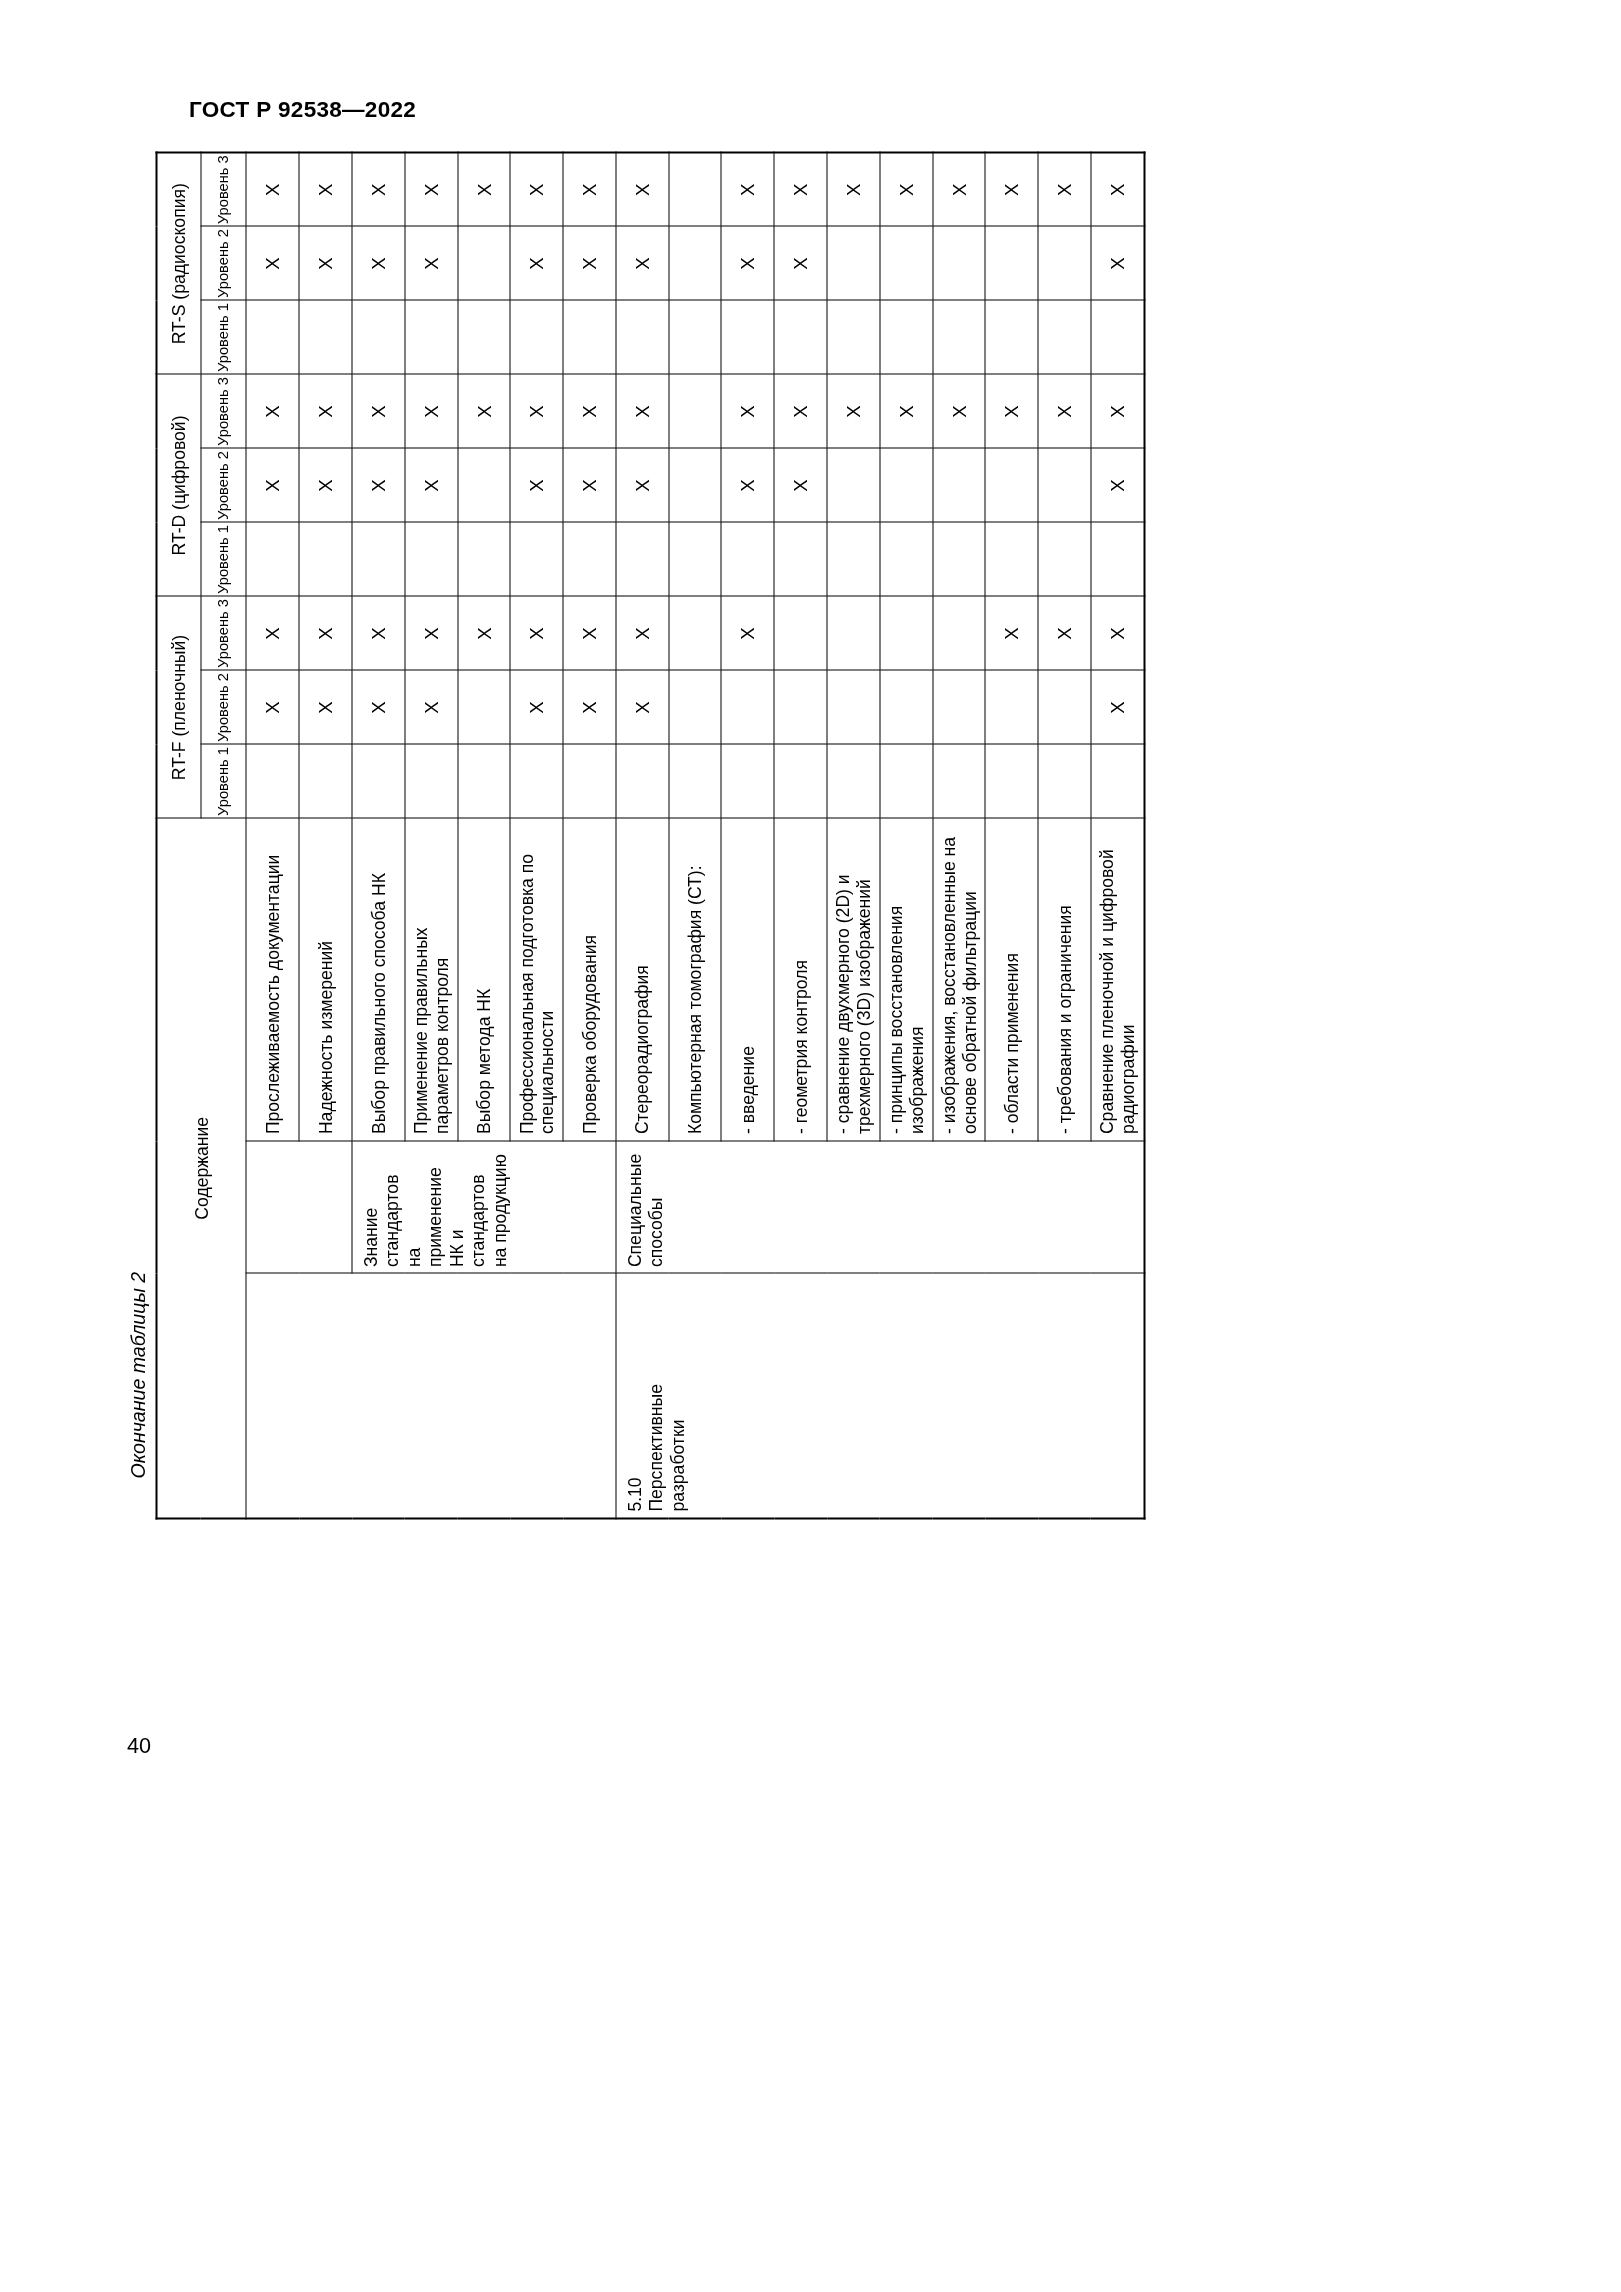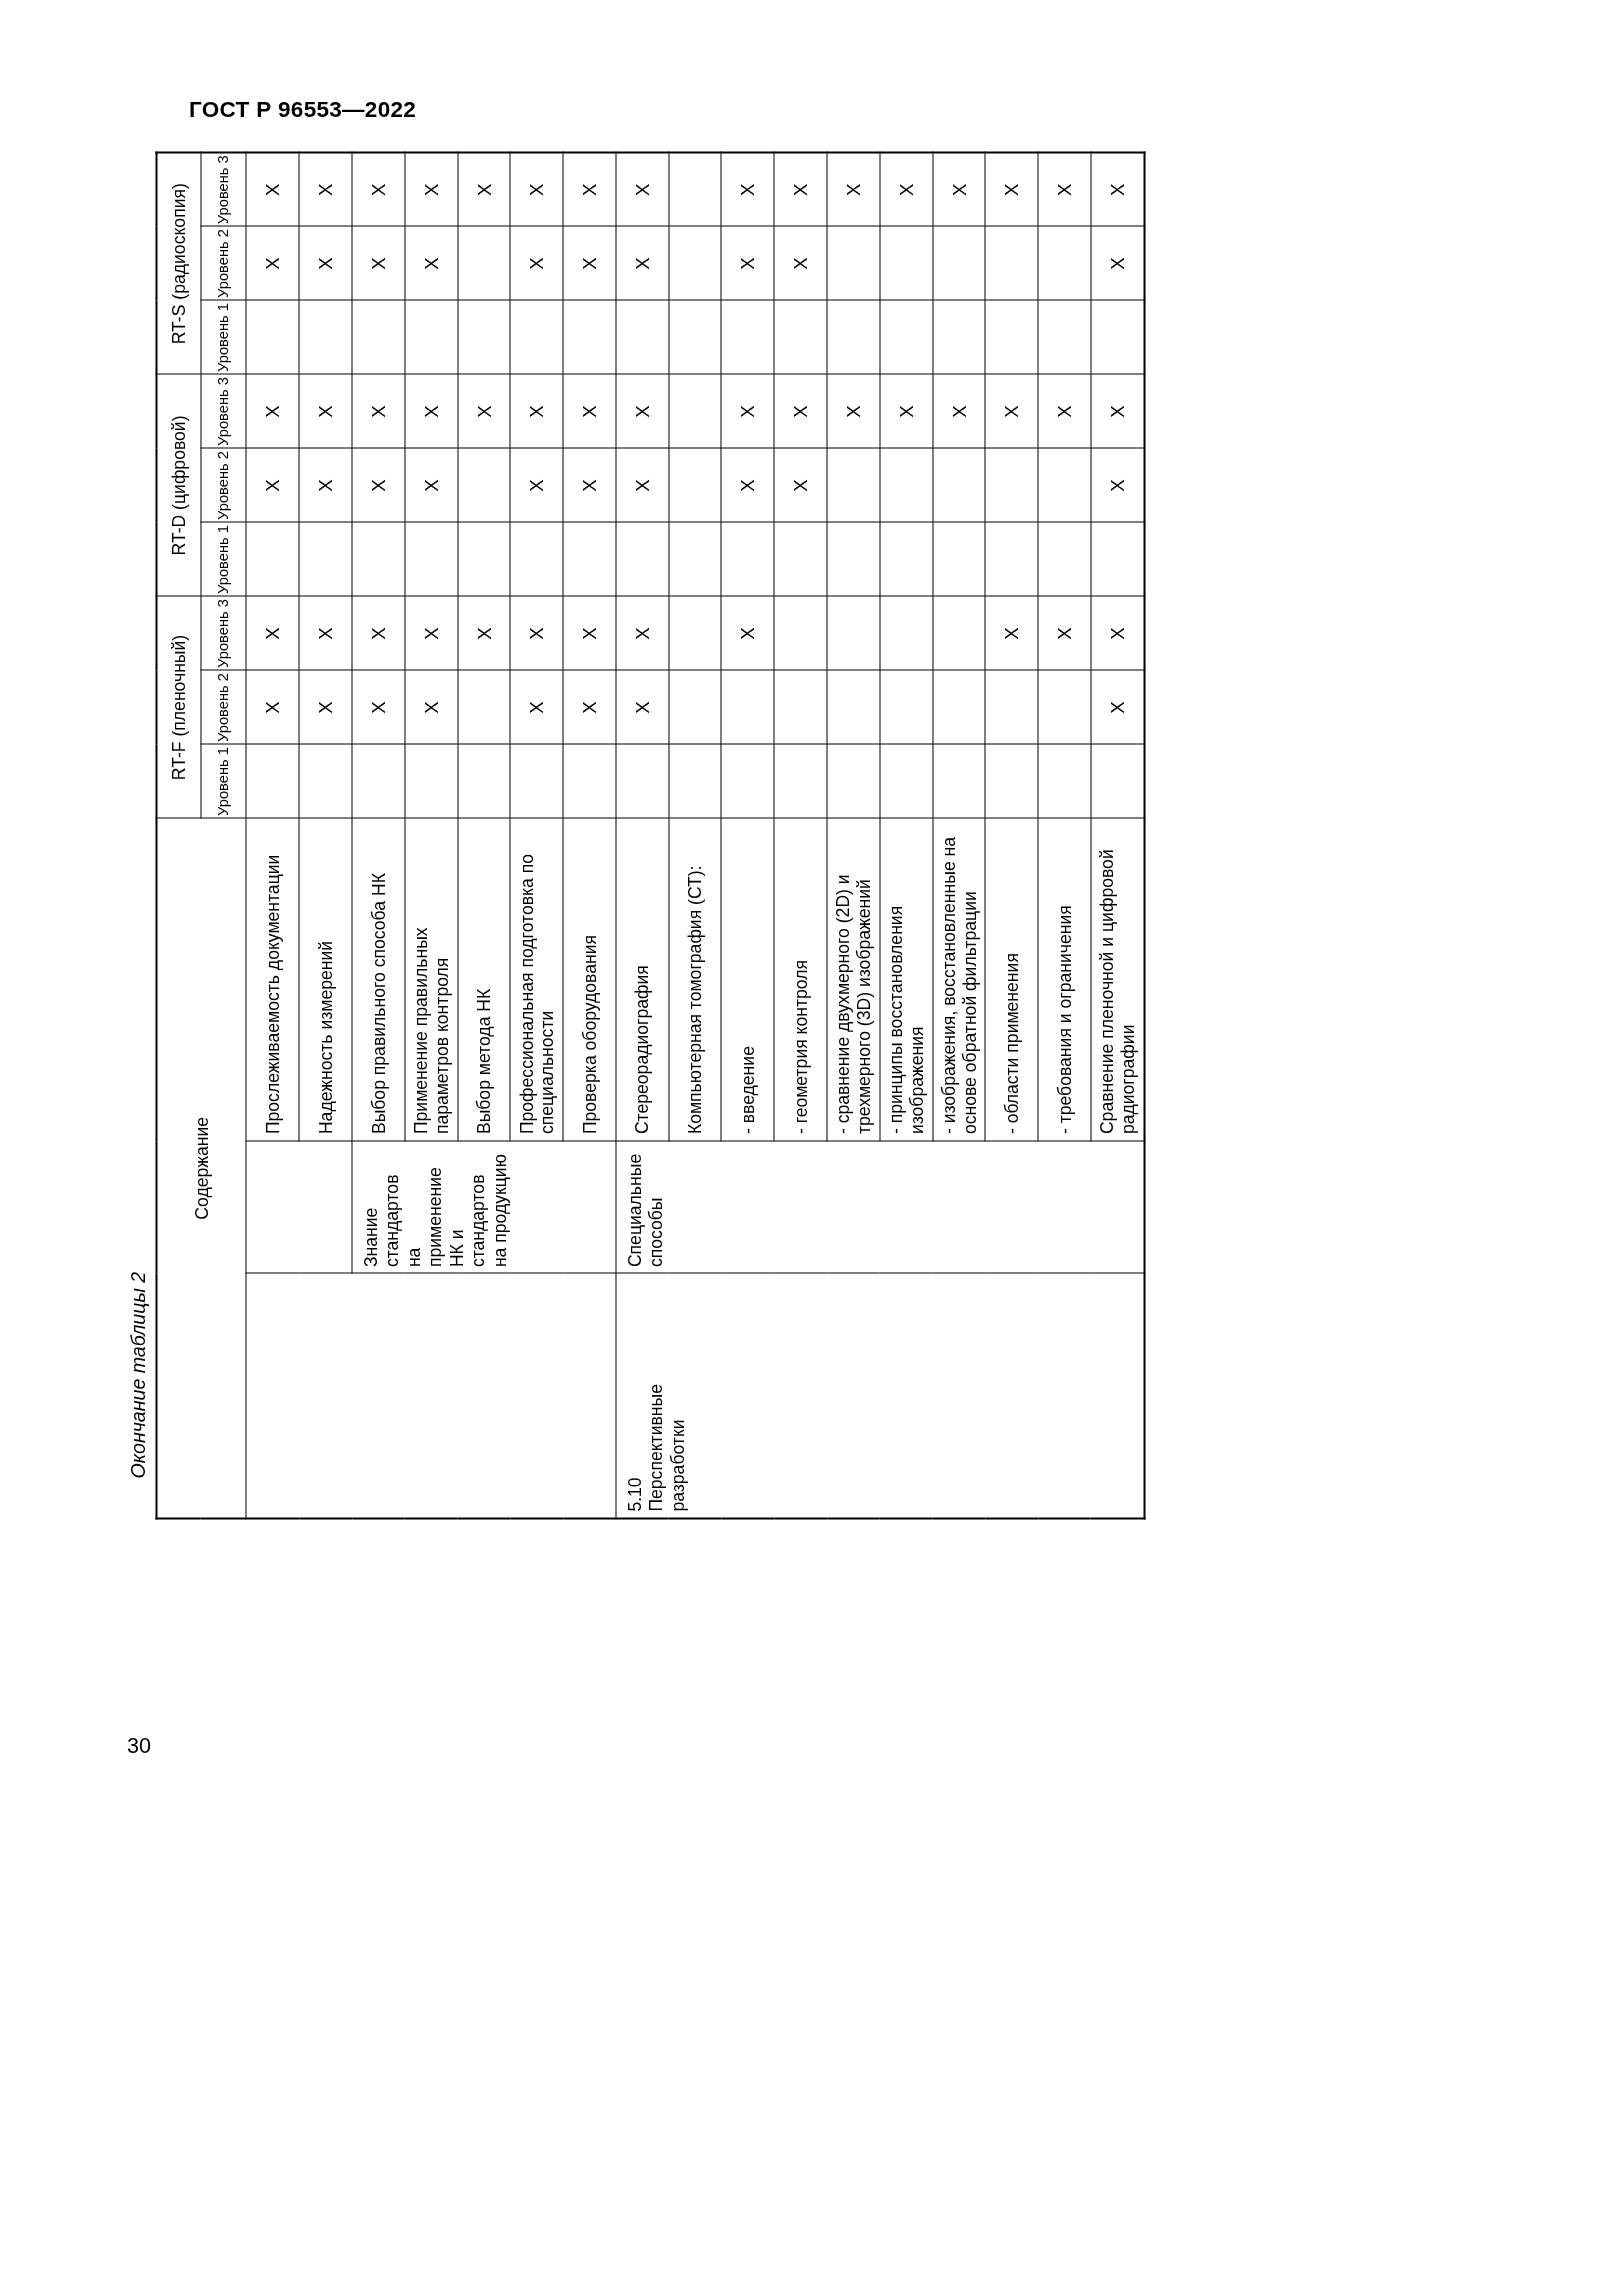--- a/index.html
+++ b/index.html
@@ -21,21 +21,21 @@
   .level-hdr{font-size:14.7px;padding:3.9px 1px;height:37px;}
   .section-cell,.subgroup-cell{vertical-align:top;text-align:left;white-space:pre-line;padding:7.8px 5.9px;line-height:1.22;}
   .item-cell{text-align:left;padding:3.9px 6.9px;height:44px;}
   .mark-cell{text-align:center;font-size:18.6px;height:44px;}
 </style>
 </head>
 <body>
 
 <div class="sheet">
 
-  <div class="page-header">ГОСТ Р 96553—2022</div>
+  <div class="page-header">ГОСТ Р 92538—2022</div>
 
   <div class="rotated">
     <div class="caption">Окончание таблицы 2</div>
 
     <table class="gost-table">
       <colgroup>
         <col style="width:245px">
           <col style="width:132px">
           <col style="width:323px">
         <col style="width:74px">
@@ -281,16 +281,16 @@
             <td class="cell mark-cell">X</td>
             <td class="cell mark-cell">X</td>
             <td class="cell mark-cell"></td>
             <td class="cell mark-cell">X</td>
             <td class="cell mark-cell">X</td>
           </tr>
         </tbody>
     </table>
   </div>
 
-  <div class="page-number">30</div>
+  <div class="page-number">40</div>
 
 </div>
 
 
 </body></html>

